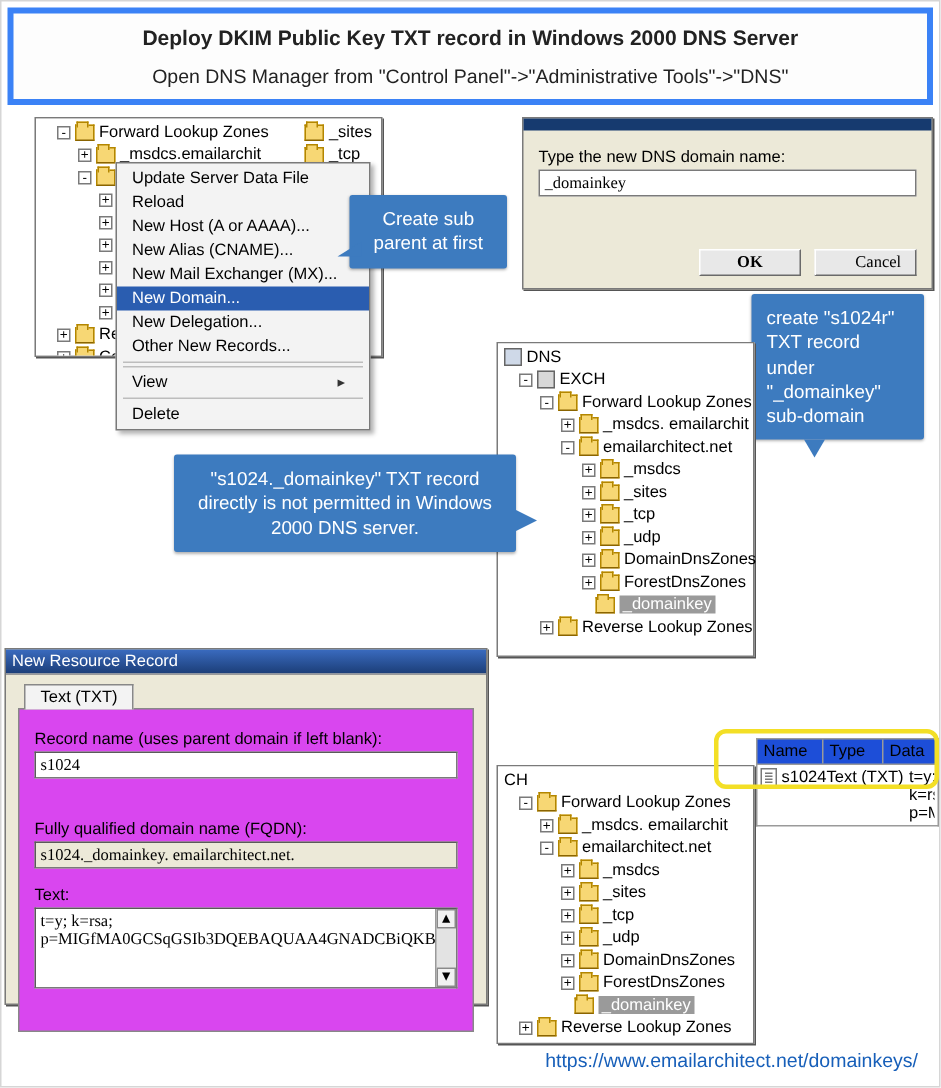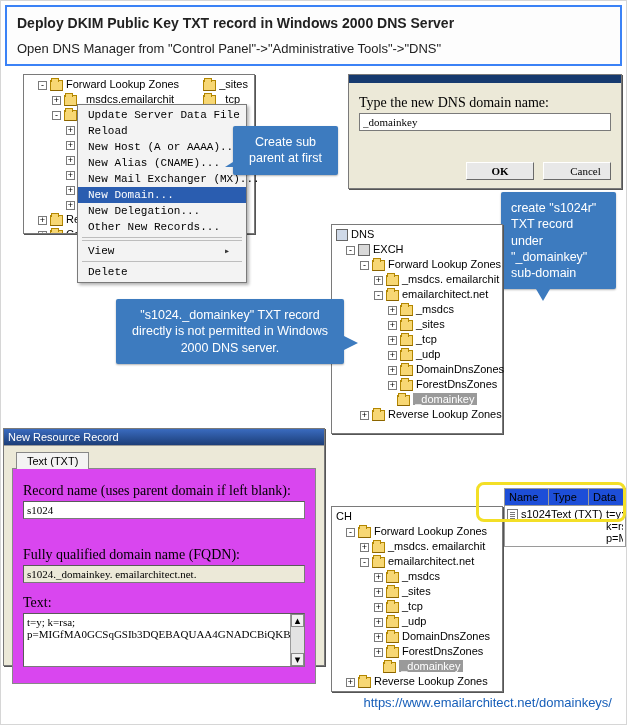--- a/index.html
+++ b/index.html
@@ -9,24 +9,25 @@
     font-size: 11px;
     background: #fff;
     width: 627px;
     height: 725px;
     position: relative;
     overflow: hidden;
     border: 1px solid #d6d6d6;
   }
 
   .header-box {
-    border: 2px solid #3b82f6;
+    border: 4px solid #3b82f6;
     margin: 4px 4px 8px 4px;
     padding: 8px 10px;
     background: #fdfdfd;
+    text-align: center;
   }
   .header-title { font-weight: bold; font-size: 14px; color: #222; margin-bottom: 10px; }
   .header-sub { font-size: 13px; color: #222; }
 
   .stage { position: relative; width: 100%; height: 640px; }
 
   
   .win {
     position: absolute;
     background: #f3f3f3;
@@ -49,21 +50,21 @@
   .sel { background:#9a9a9a; color:#fff; padding:0 2px; }
 
   .ind1{padding-left:14px;} .ind2{padding-left:28px;} .ind3{padding-left:42px;} .ind4{padding-left:56px;}
 
   
   .ctxmenu {
     position:absolute;
     background:#f3f3f3;
     border:1px solid #7a7a7a;
     box-shadow:2px 2px 3px rgba(0,0,0,.3);
-    font-family: Liberation Mono, monospace;
+    font-family: Liberation Sans, sans-serif;
     font-size:11px;
     padding:2px 0;
   }
   .ctxmenu .item { padding:2px 16px 2px 10px; white-space:nowrap; }
   .ctxmenu .item.arrow::after { content:"▸"; float:right; margin-left:18px; color:#333; font-size:10px;}
   .ctxmenu hr { border:none; border-top:1px solid #bdbdbd; margin:2px 4px; }
   .ctxmenu .item.hl { background:#2a5db0; color:#fff; }
 
   
   .callout {
@@ -96,21 +97,21 @@
   }
   .sunken { border:1px solid #7a7a7a; border-top-color:#5a5a5a; border-left-color:#5a5a5a; background:#fff; }
 
   
   .listhdr { display:flex; background:#1d4ed8; border:1px solid #9a9a9a; font-size:11px;}
   .listhdr span { padding:2px 4px; border-right:1px solid #9a9a9a;}
   .highlight-ring { position:absolute; border:3px solid #f3df26; border-radius:8px; pointer-events:none;}
 
   .footer-link { position:absolute; right:14px; bottom:4px; color:#175fb9; font-size:13px; }
 
-  .dlg-label { font-family:Liberation Serif, serif; font-size:14px; color:#000; margin:4px 0 2px 0;}
+  .dlg-label { font-family:Liberation Sans, sans-serif; font-size:11px; color:#000; margin:4px 0 2px 0;}
   .tab { display:inline-block; padding:2px 10px; border:1px solid #888; border-bottom:none; background:#f3f3f3; font-size:11px; margin-left:4px;}
   .docicon{display:inline-block;width:11px;height:13px;border:1px solid #7a7a7a;background:#fff;margin-right:3px;vertical-align:middle;position:relative;}
   .docicon::after{content:"";position:absolute;left:2px;top:2px;width:5px;height:1px;background:#7a7a7a;box-shadow:0 2px 0 #7a7a7a,0 4px 0 #7a7a7a,0 6px 0 #7a7a7a;}
 </style>
 </head>
 <body>
 
 <div class="header-box">
   <div class="header-title">Deploy DKIM Public Key TXT record in Windows 2000 DNS Server</div>
   <div class="header-sub">Open DNS Manager from "Control Panel"-&gt;"Administrative Tools"-&gt;"DNS"</div>

